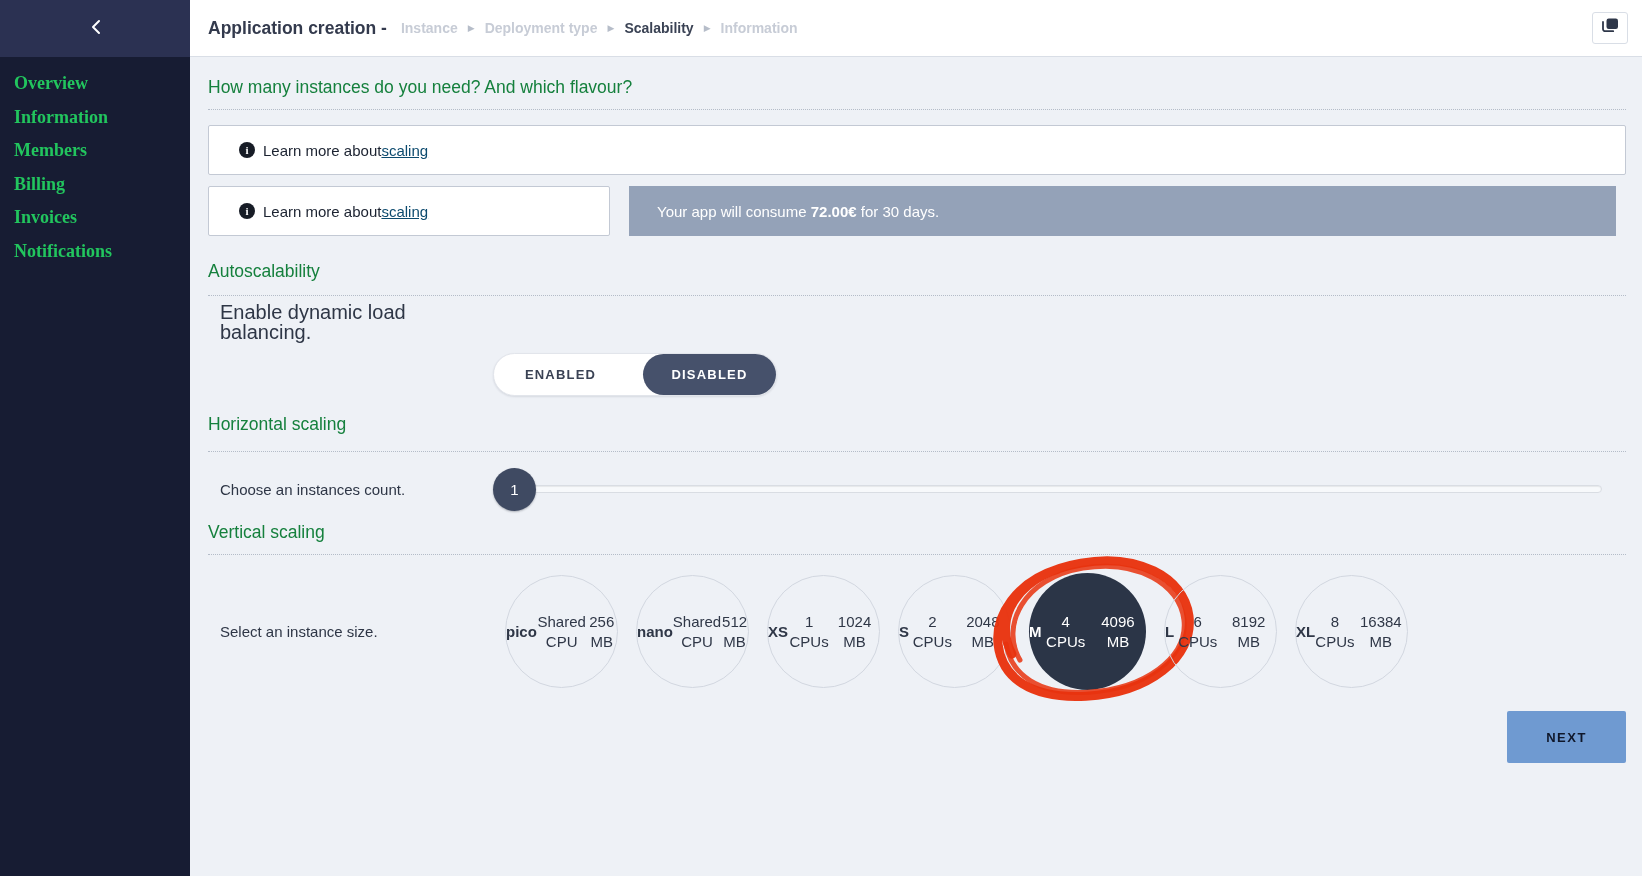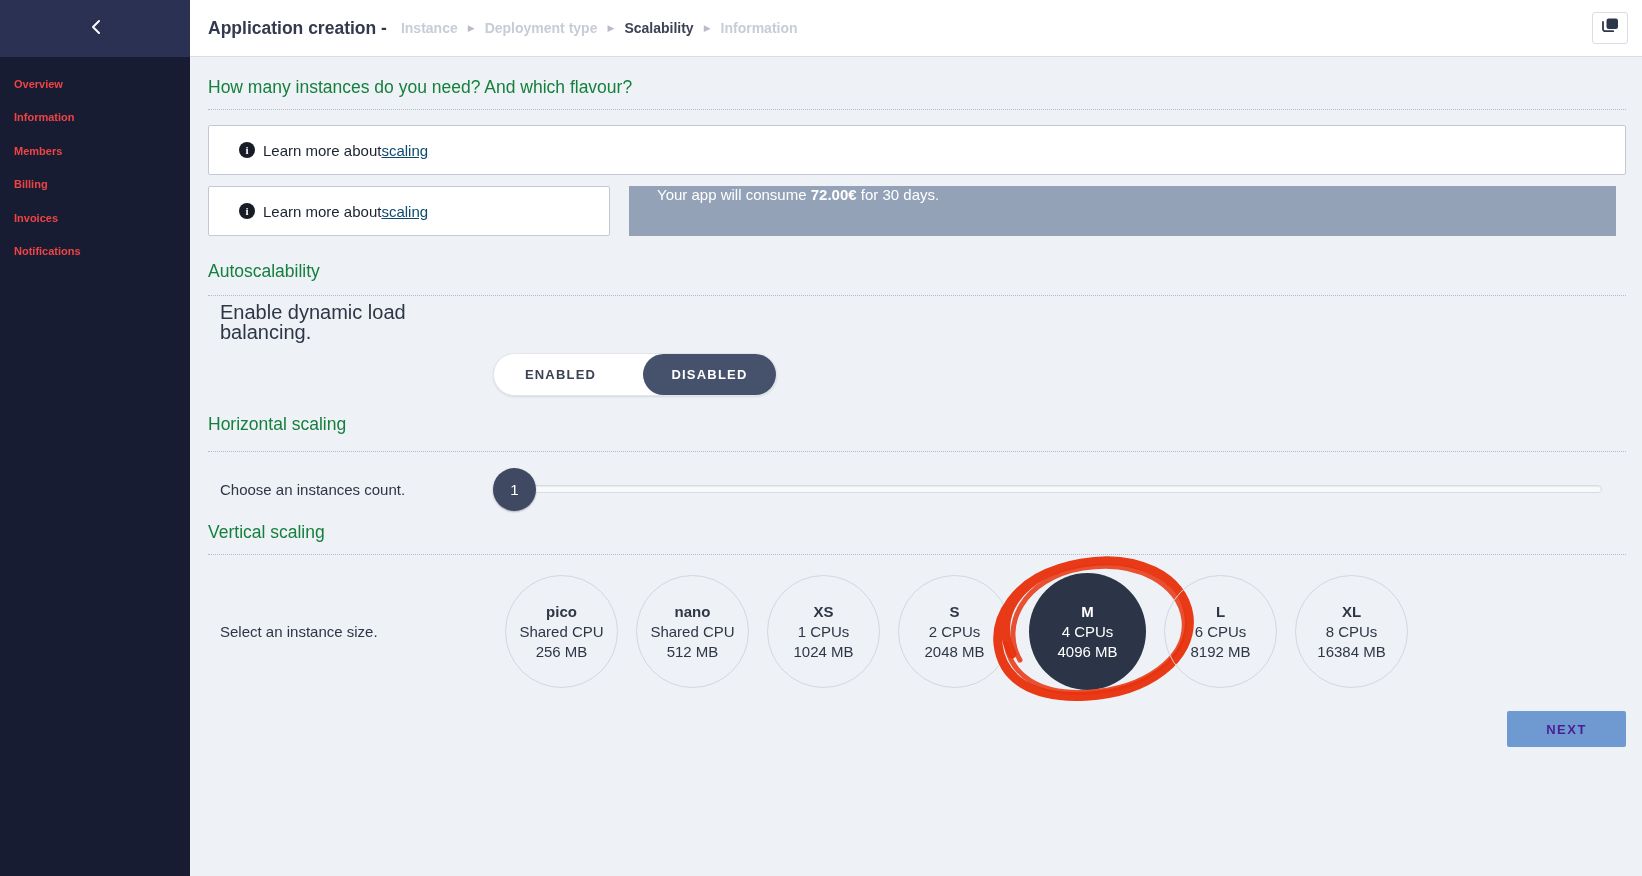--- a/index.html
+++ b/index.html
@@ -14,22 +14,22 @@
 
   
   .sidebar { width:190px; height:876px; background:#171c33; flex:0 0 190px; }
   .sidebar-top {
     height:57px; background:#2b3152;
     display:flex; align-items:center; justify-content:center;
     cursor:pointer;
   }
   .sidebar-nav { padding:10px 14px 0 14px; }
   .side-item {
-    color:#ef4444; font-size:11px; font-weight:700;
-    height:33.5px; display:flex; align-items:center; cursor:pointer;
+    color:#22c55e; font-size:18px; font-weight:700;
+    height:33.5px; display:flex; align-items:center; cursor:pointer;font-family:Liberation Serif, serif;
   }
 
   
   .main-col { flex:1; display:flex; flex-direction:column; }
   .header {
     height:57px; background:#ffffff; border-bottom:1px solid #d9dee6;
     display:flex; align-items:center; padding-left:18px; position:relative;
     flex:0 0 57px;
   }
   .page-title { font-size:17.5px; font-weight:600; color:#333a4d; }
@@ -58,21 +58,21 @@
     font-size:11px; font-weight:700; font-family:"Liberation Serif", serif;
     display:inline-flex; align-items:center; justify-content:center; margin-right:8px;
     flex:0 0 16px;
   }
   .scaling-link { text-decoration:underline; cursor:pointer; color:#0c4a6e; }
 
   .row2 { display:flex; margin-top:11px; }
   .row2 .info-box { width:402px; flex:0 0 402px; }
   .price-banner {
     flex:1; margin-left:19px; margin-right:10px; background:#94a2b8;
-    display:flex; align-items:flex-start; padding-left:28px;
+    display:flex; align-items:center; padding-left:28px;
     color:#ffffff; font-size:15px; height:50px;
   }
   .price-banner b { font-weight:700; }
 
   .auto-row { display:flex; align-items:flex-start; margin-top:7px; padding-left:12px; }
   .auto-desc { width:262px; font-size:20px; line-height:19.5px; color:#2e3646; }
   .toggle {
     margin-left:11px; margin-top:50px;
     display:flex; background:#ffffff; border:1px solid #e2e5eb; border-radius:22px;
     box-shadow:0 1px 2px rgba(40,50,70,.12);
@@ -99,37 +99,37 @@
     display:flex; align-items:center; justify-content:center; cursor:grab;
     box-shadow:0 1px 2px rgba(20,25,40,.3);
   }
 
   .size-row { display:flex; align-items:center; margin-top:18px; padding-left:12px; }
   .sizes { display:flex; align-items:center; margin-left:23px; gap:18px; }
   .size-wrap { position:relative; }
   .size {
     width:113px; height:113px; border-radius:50%;
     border:1px solid #d2d7e0; background:transparent;
-    display:flex; flex-direction:column; align-items:center; justify-content:center;
+    display:flex; flex-direction:row; align-items:center; justify-content:center;
     font-size:15px; color:#2f3747; line-height:20px; cursor:pointer; text-align:center;
   }
   .size .sz-name { font-weight:700; }
   .size.selected {
     width:117px; height:117px; background:#2b3547; border:none; color:#ffffff;
   }
   .annotation {
     position:absolute; left:50%; top:50%;
     transform:translate(-50%,-53%);
     pointer-events:none;
   }
 
   .next-row { display:flex; justify-content:flex-end; margin-top:21px; }
   .next-btn {
-    width:119px; height:36px; background:#6f9ad1; border:none; border-radius:2px;
-    color:#4c1d95; font-size:13px; font-weight:700; letter-spacing:1.5px;
+    width:119px; height:52px; background:#6f9ad1; border:none; border-radius:2px;
+    color:#0f172a; font-size:13px; font-weight:700; letter-spacing:1.5px;
     font-family:"Liberation Sans", sans-serif; cursor:pointer;
   }
 </style>
 </head>
 <body>
 
 <div class="app">
 
   <aside class="sidebar">
     <div class="sidebar-top">

